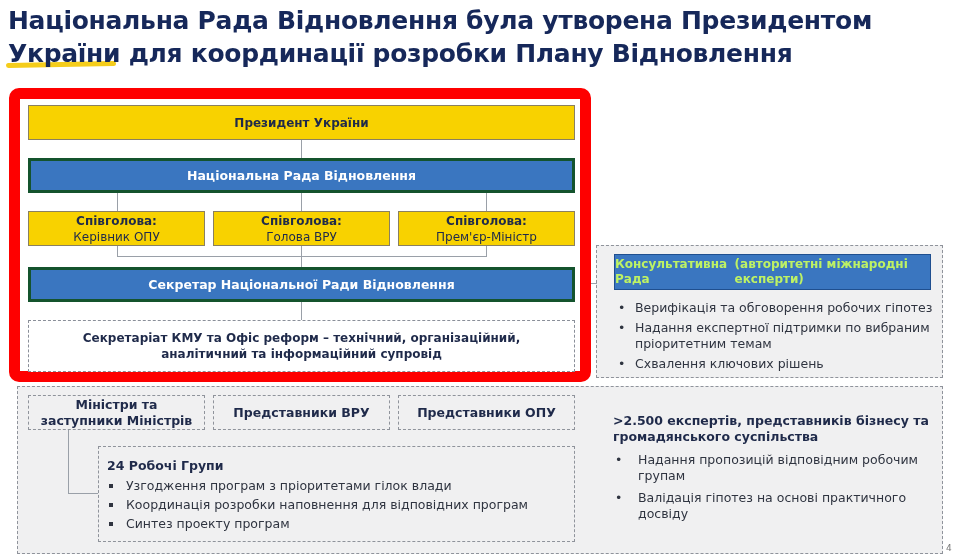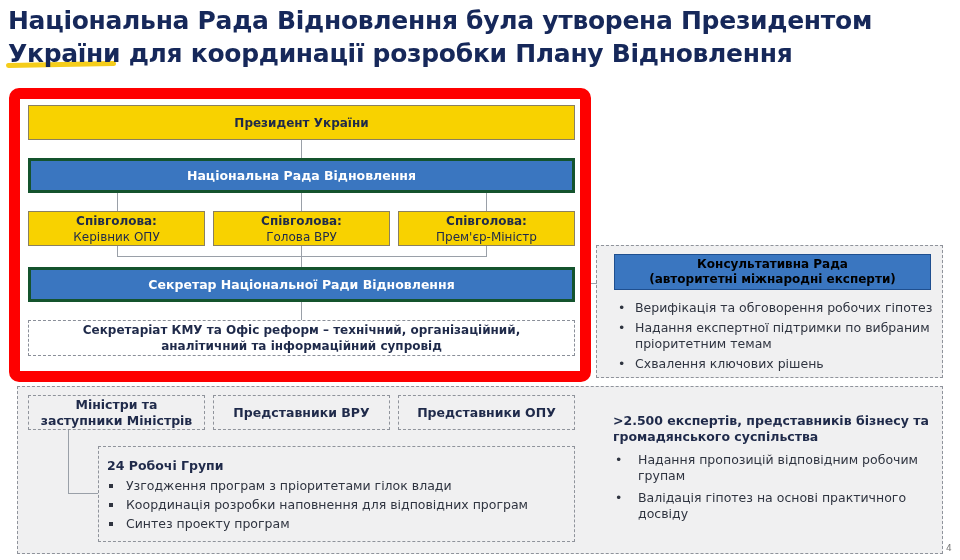--- a/index.html
+++ b/index.html
@@ -47,22 +47,22 @@
   }
   .panel-grey-box {
     position: absolute; background: #f0f0f1; border: 1px dashed #8f939b;
     display: flex; align-items: center; justify-content: center; flex-direction: column;
     font-size: 12.5px; font-weight: bold; color: #1f2a4a; text-align: center; line-height: 16px;
   }
 
   .consult-header {
     position: absolute; left: 614px; top: 254px; width: 317px; height: 36px;
     background: #3a76c0; border: 1px solid #1f4f8f;
-    display: flex; flex-direction: column; align-items: center; justify-content: center;
-    color: #000000; font-weight: bold; font-size: 12px; line-height: 15px;
+    display: flex; flex-direction: row; align-items: center; justify-content: center;
+    color: #bef264; font-weight: bold; font-size: 12px; line-height: 15px;
   }
 
   ul.bullets { list-style: none; position: absolute; font-size: 12.5px; color: #2f3440; line-height: 16px; }
   ul.bullets li { position: relative; padding-left: 20px; margin-bottom: 4px; }
   ul.bullets li .dot { position: absolute; left: 3px; top: 0; }
 
   ul.sq { list-style: none; position: absolute; font-size: 12.5px; color: #2f3440; line-height: 19px; }
   ul.sq li { position: relative; padding-left: 20px; }
   ul.sq li .sqm { position: absolute; left: 3px; top: 8px; width: 4px; height: 4px; background: #2f3440; }
 
@@ -121,21 +121,21 @@
 </div>
 <div class="box-yellow" style="left:398px; top:211px; width:177px; height:35px;">
   <span class="bold">Співголова:</span>
   <span>Прем'єр-Міністр</span>
 </div>
 
 <div class="box-blue" style="left:28px; top:267px; width:547px; height:35px;">
   <span>Секретар Національної Ради Відновлення</span>
 </div>
 
-<div class="box-dashed" style="left:28px; top:320px; width:547px; height:36px; padding:4px 10px;">
+<div class="box-dashed" style="left:28px; top:320px; width:547px; height:52px; padding:4px 10px;">
   <span>Секретаріат КМУ та Офіс реформ – технічний, організаційний, аналітичний та інформаційний супровід</span>
 </div>
 
 <div class="panel-grey-box" style="left:28px; top:395px; width:177px; height:35px;">
   <span>Міністри та</span>
   <span>заступники Міністрів</span>
 </div>
 <div class="panel-grey-box" style="left:213px; top:395px; width:177px; height:35px;">
   <span>Представники ВРУ</span>
 </div>

